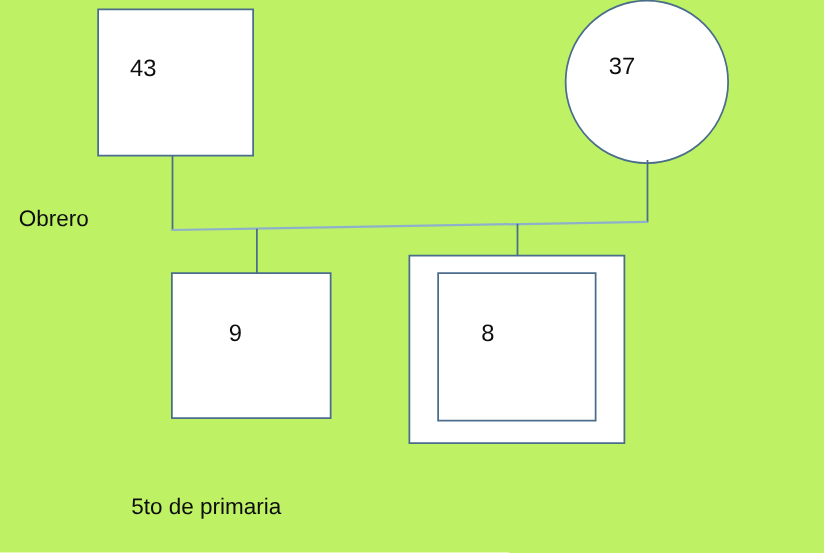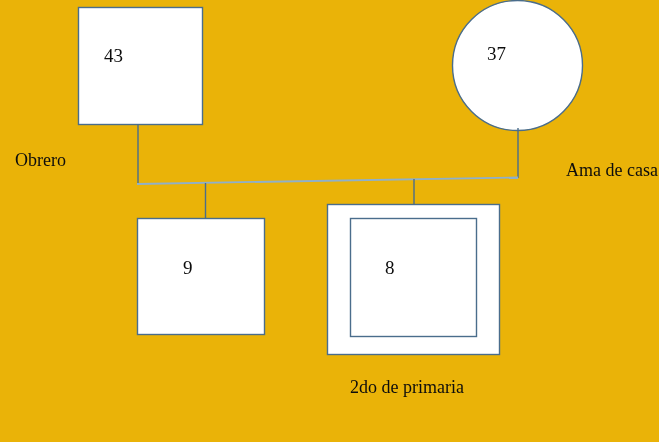--- a/index.html
+++ b/index.html
@@ -8,23 +8,22 @@
     background: #ffffff;
   }
   body {
     font-family: "Liberation Sans", sans-serif;
     -webkit-font-smoothing: antialiased;
   }
   #genogram-canvas {
     position: relative;
     width: 659px;
     height: 442px;
-    background: #eab308;
+    background: #bef264;
     overflow: hidden;
-    font-family: Liberation Serif, serif;
   }
   #genogram-svg {
     position: absolute;
     left: 0;
     top: 0;
     width: 659px;
     height: 442px;
   }
   .node-shape {
     fill: #ffffff;
@@ -54,21 +53,21 @@
     color: #0d0d0d;
     line-height: 1.25;
     white-space: pre-line;
   }
   
   #age-father   { left: 104px; top: 46px; }
   #age-mother   { left: 487px; top: 44px; text-align: right; }
   #age-child-1  { left: 183px; top: 258px; }
   #age-child-2  { left: 385px; top: 258px; }
 
-  #label-father  { left: 15px;  top: 149px; }
+  #label-father  { left: 15px;  top: 164px; }
   #label-mother  { left: 566px; top: 159px; width: 92px; }
   #label-child-1 { left: 105px; top: 394px; }
   #label-child-2 { left: 350px; top: 376px; width: 130px; }
 </style>
 </head>
 <body>
 
 <div id="genogram-canvas">
 
   <svg id="genogram-svg" viewBox="0 0 659 442">
@@ -98,18 +97,17 @@
   <div class="node-age" id="age-father">43</div>
 
   <div class="node-age" id="age-mother">37</div>
 
   <div class="node-age" id="age-child-1">9</div>
 
   <div class="node-age" id="age-child-2">8</div>
 
   <div class="node-label" id="label-father">Obrero</div>
 
-  <div class="node-label" id="label-mother">Ama de casa</div>
 
+  <div class="node-label" id="label-child-1">5to de primaria</div>
 
-  <div class="node-label" id="label-child-2">2do de primaria</div>
 
 </div>
 
 </body></html>

